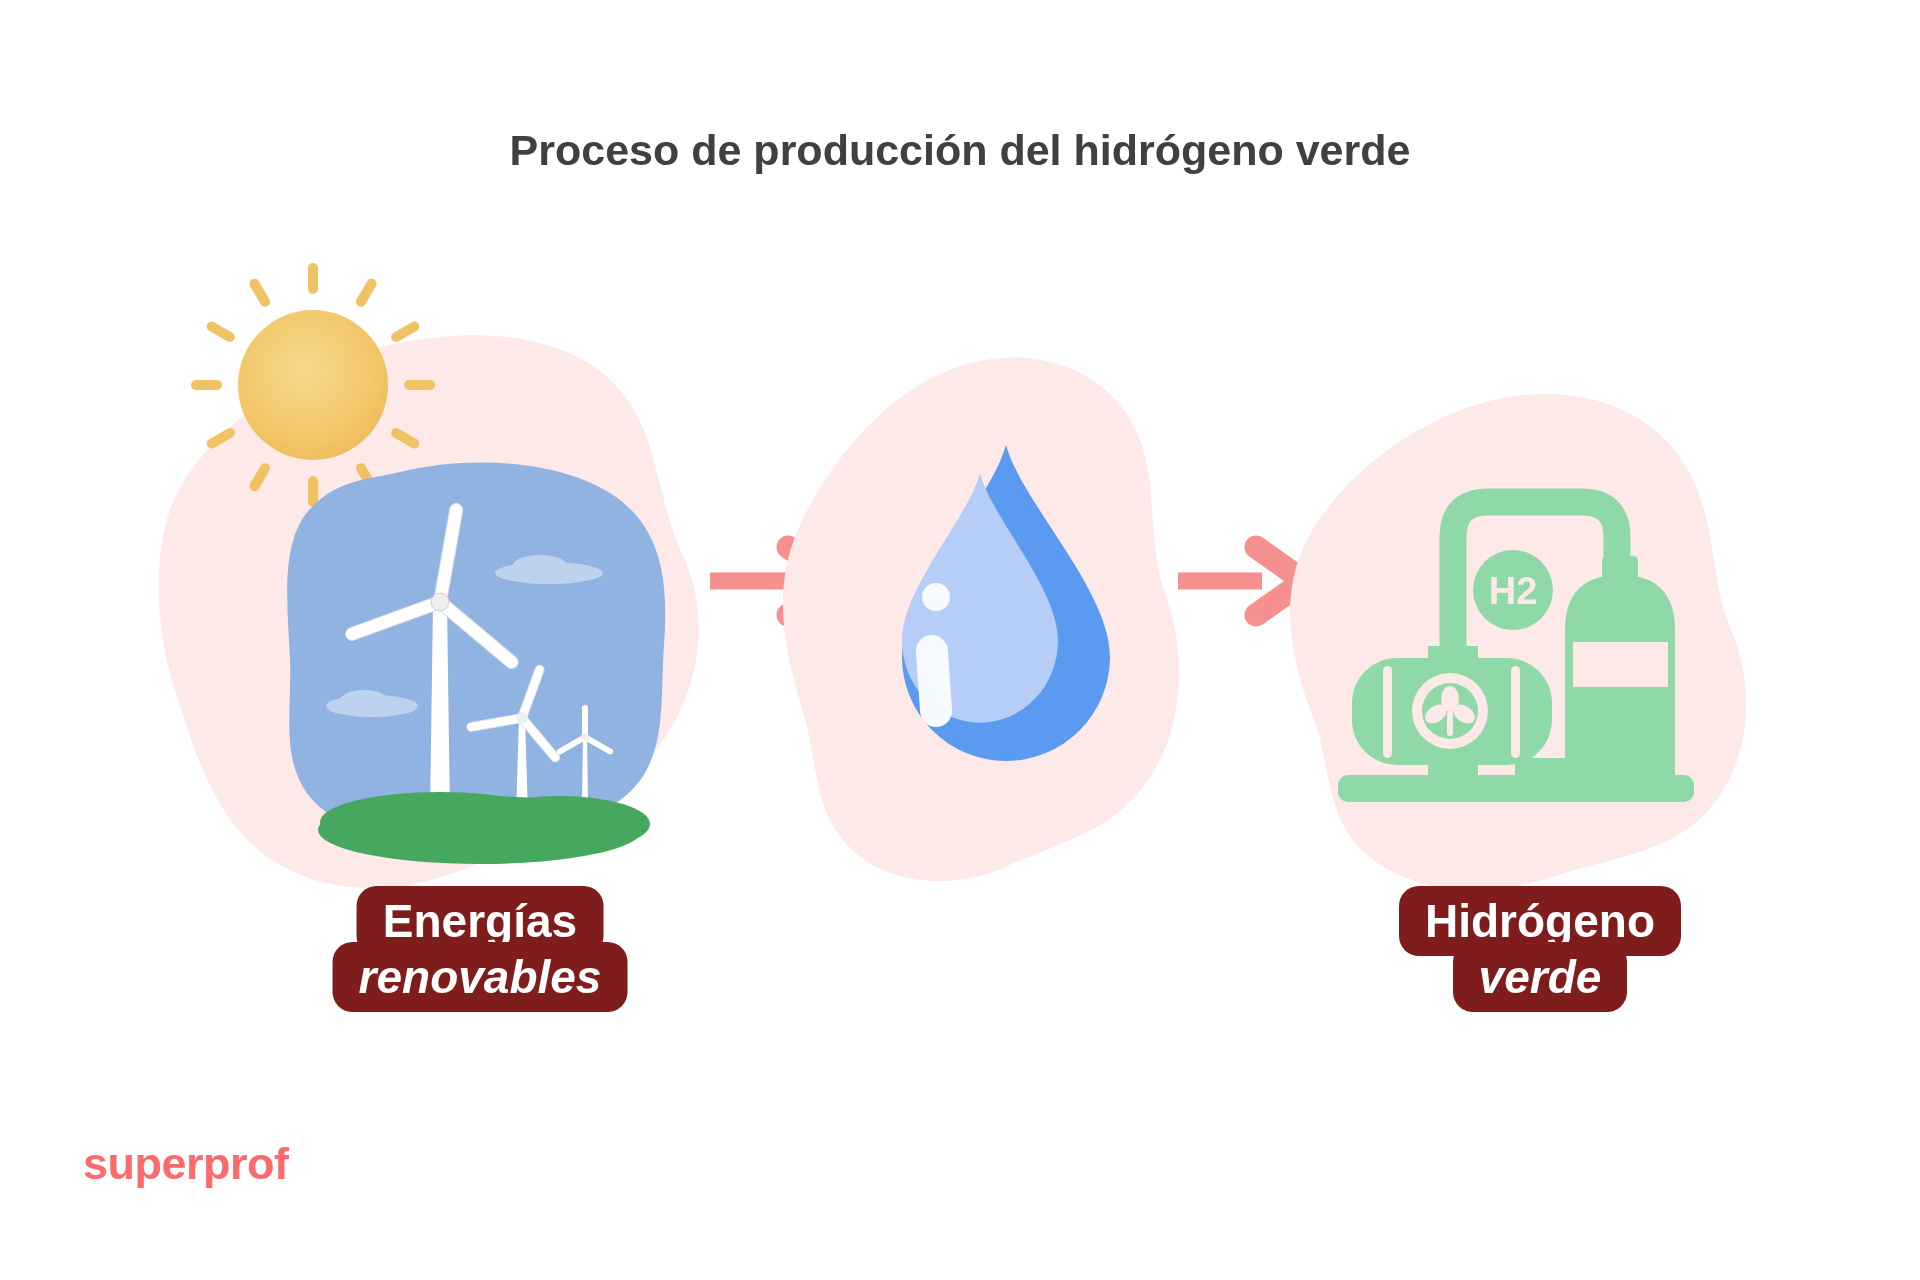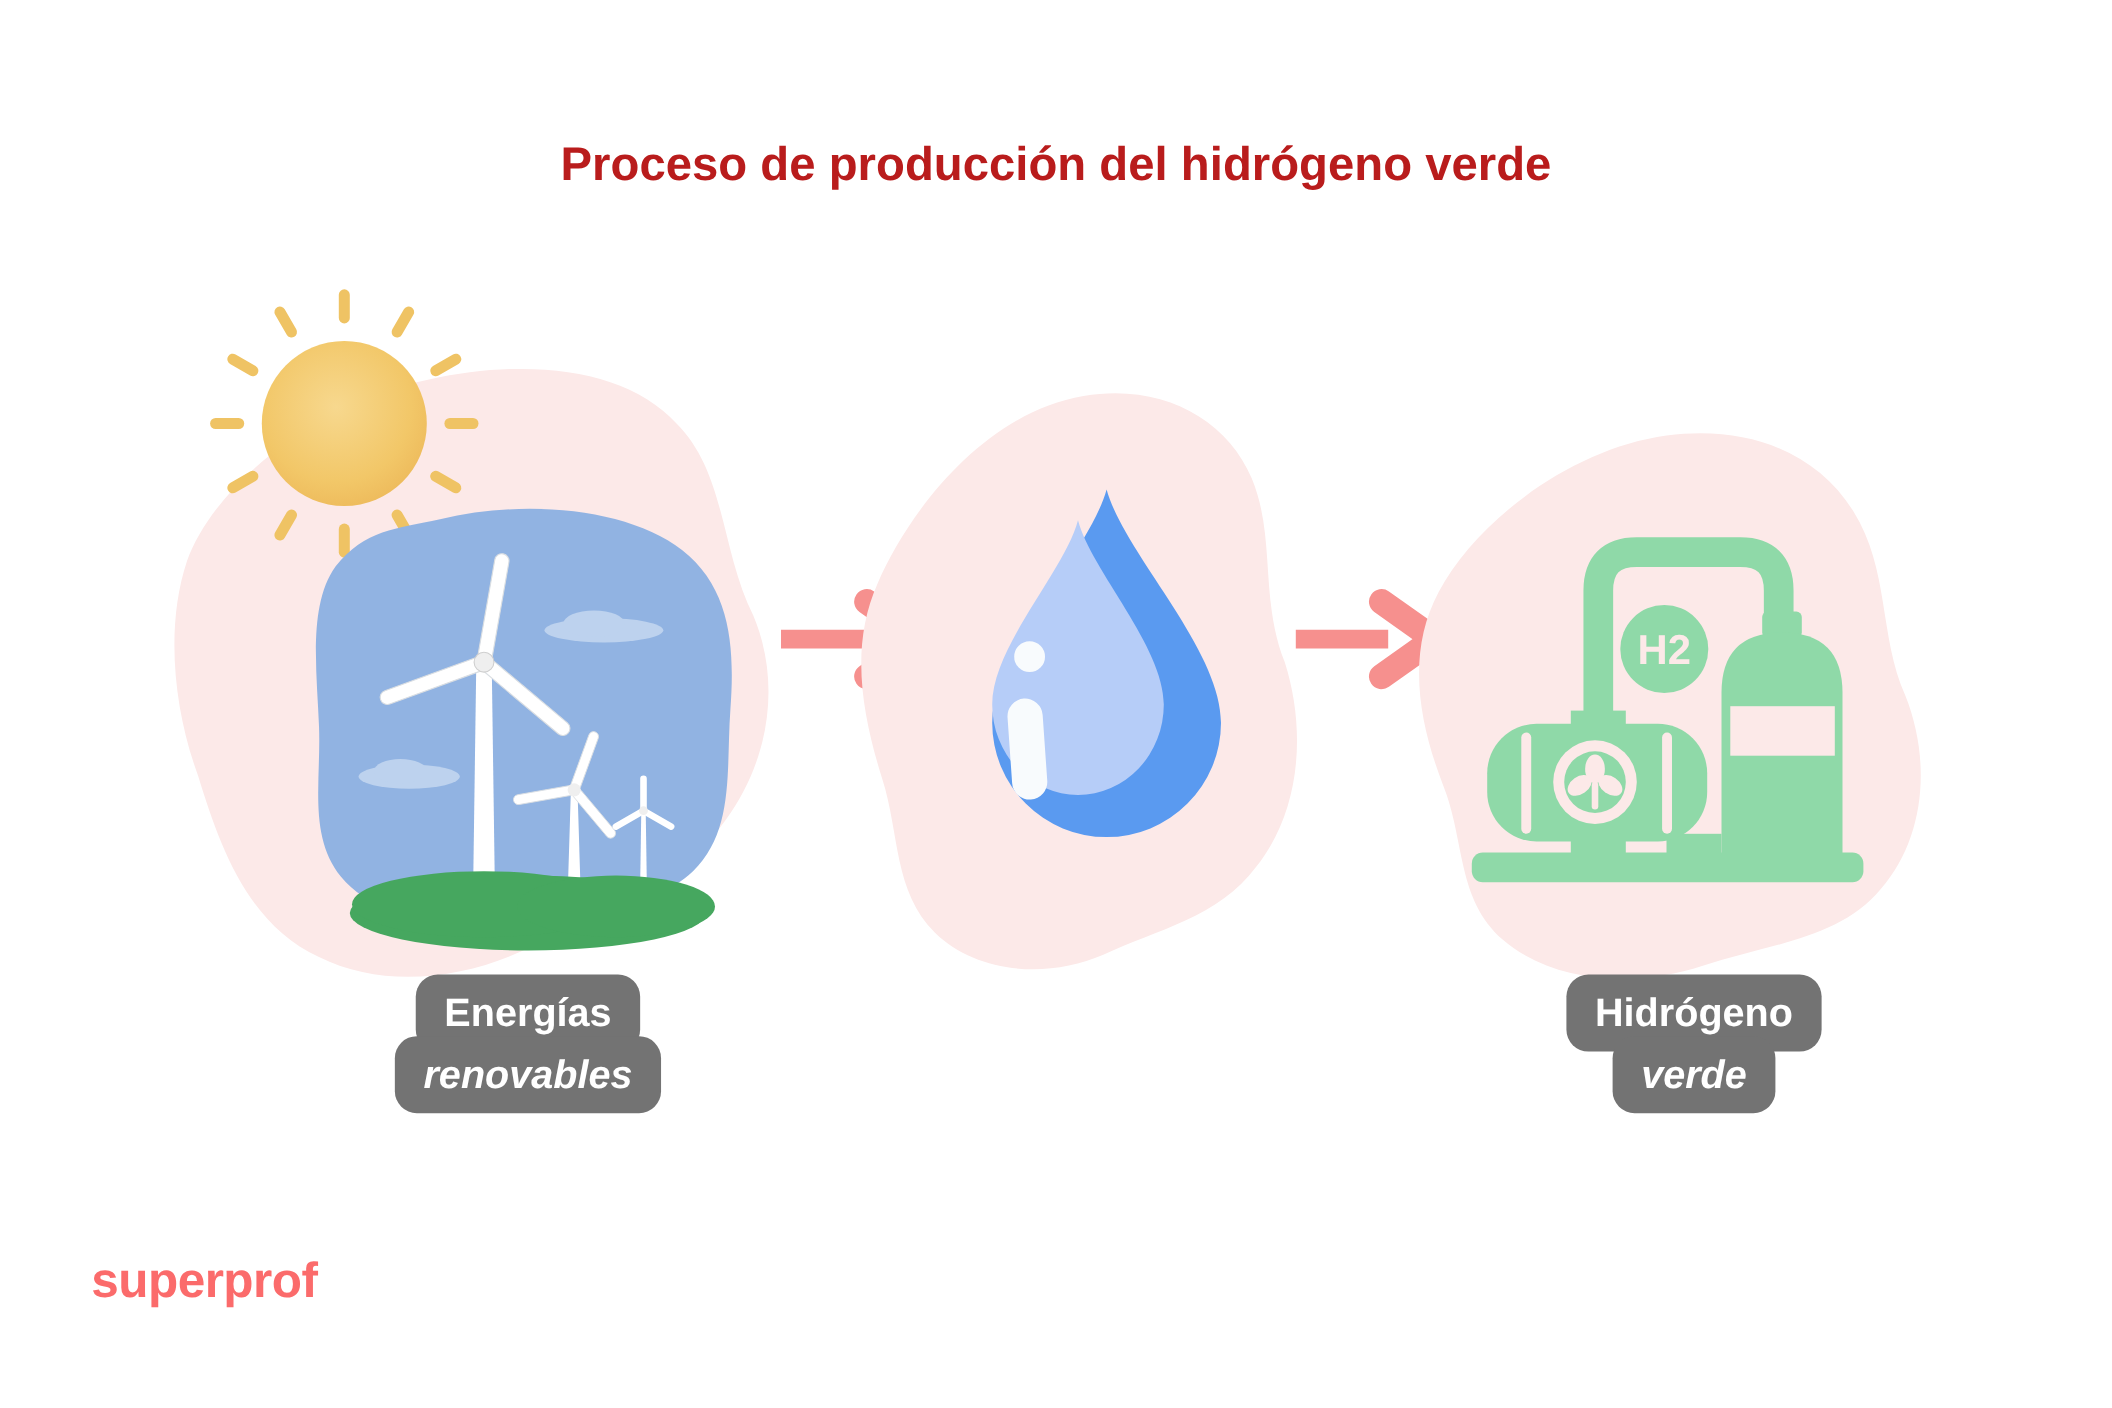--- a/index.html
+++ b/index.html
@@ -2,29 +2,29 @@
 <html><head>
 <meta charset="utf-8">
 <style>
   html,body{margin:0;padding:0;background:#ffffff;}
   .canvas{
     position:relative;width:1920px;height:1280px;background:#ffffff;overflow:hidden;
     font-family:"Liberation Sans","DejaVu Sans",sans-serif;
   }
   .title{
     position:absolute;top:126px;left:50%;transform:translateX(-50%);
-    font-size:43px;font-weight:700;color:#b91c1c;white-space:nowrap;letter-spacing:0px;
+    font-size:43px;font-weight:700;color:#404040;white-space:nowrap;letter-spacing:0px;
   }
   svg.stage, svg.arrow{position:absolute;}
   .stage-label{
     position:absolute;top:886px;display:flex;flex-direction:column;align-items:center;
     transform:translateX(-50%);
   }
   .pill{
-    background:#737373;color:#ffffff;font-weight:700;font-size:36px;line-height:46px;
+    background:#7f1d1d;color:#ffffff;font-weight:700;font-size:46px;line-height:46px;
     padding:12px 26px;border-radius:20px;white-space:nowrap;
   }
   .pill.line2{margin-top:-14px;font-style:italic;}
   .logo{
     position:absolute;left:83px;top:1138px;font-size:45px;font-weight:700;
     color:#FB6B6B;letter-spacing:-0.5px;
   }
 </style>
 </head>
 <body>

